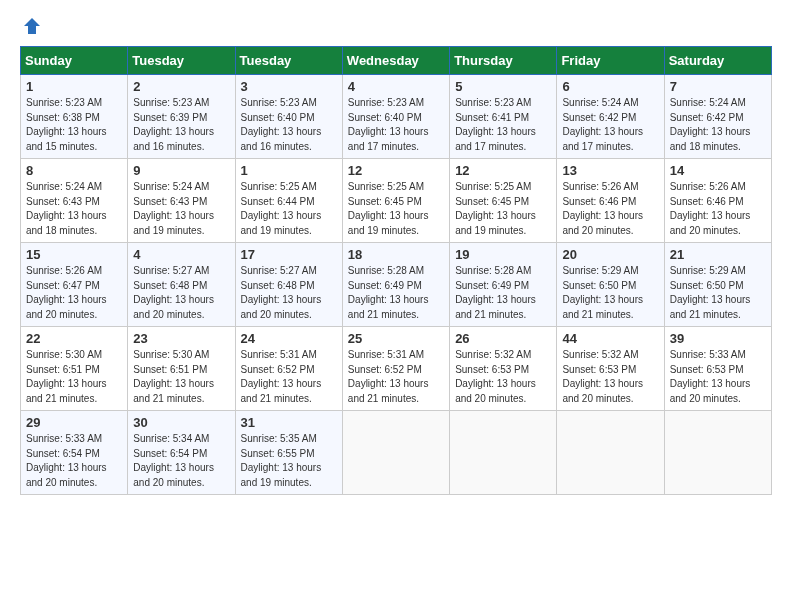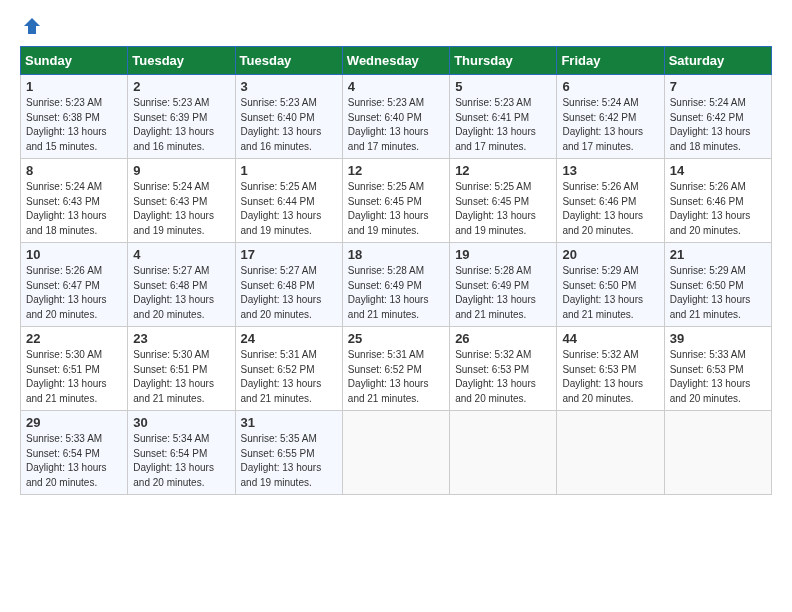--- a/index.html
+++ b/index.html
@@ -234,21 +234,21 @@
           <td>
             <span class="day-num">14</span>
             <div class="day-info" style="white-space: pre-line;">Sunrise: 5:26 AM
 Sunset: 6:46 PM
 Daylight: 13 hours
 and 20 minutes.</div>
           </td>
         </tr>
         <tr>
           <td>
-            <span class="day-num">10</span>
+            <span class="day-num">15</span>
             <div class="day-info" style="white-space: pre-line;">Sunrise: 5:26 AM
 Sunset: 6:47 PM
 Daylight: 13 hours
 and 20 minutes.</div>
           </td>
           <td>
             <span class="day-num">4</span>
             <div class="day-info" style="white-space: pre-line;">Sunrise: 5:27 AM
 Sunset: 6:48 PM
 Daylight: 13 hours

